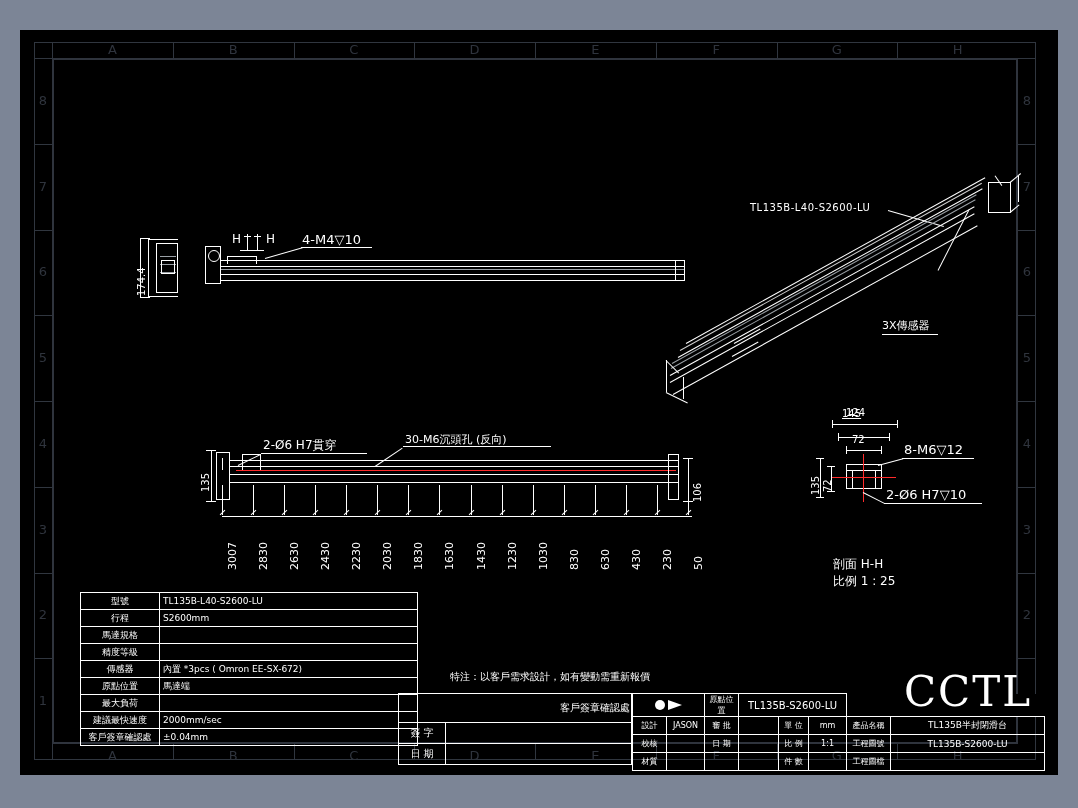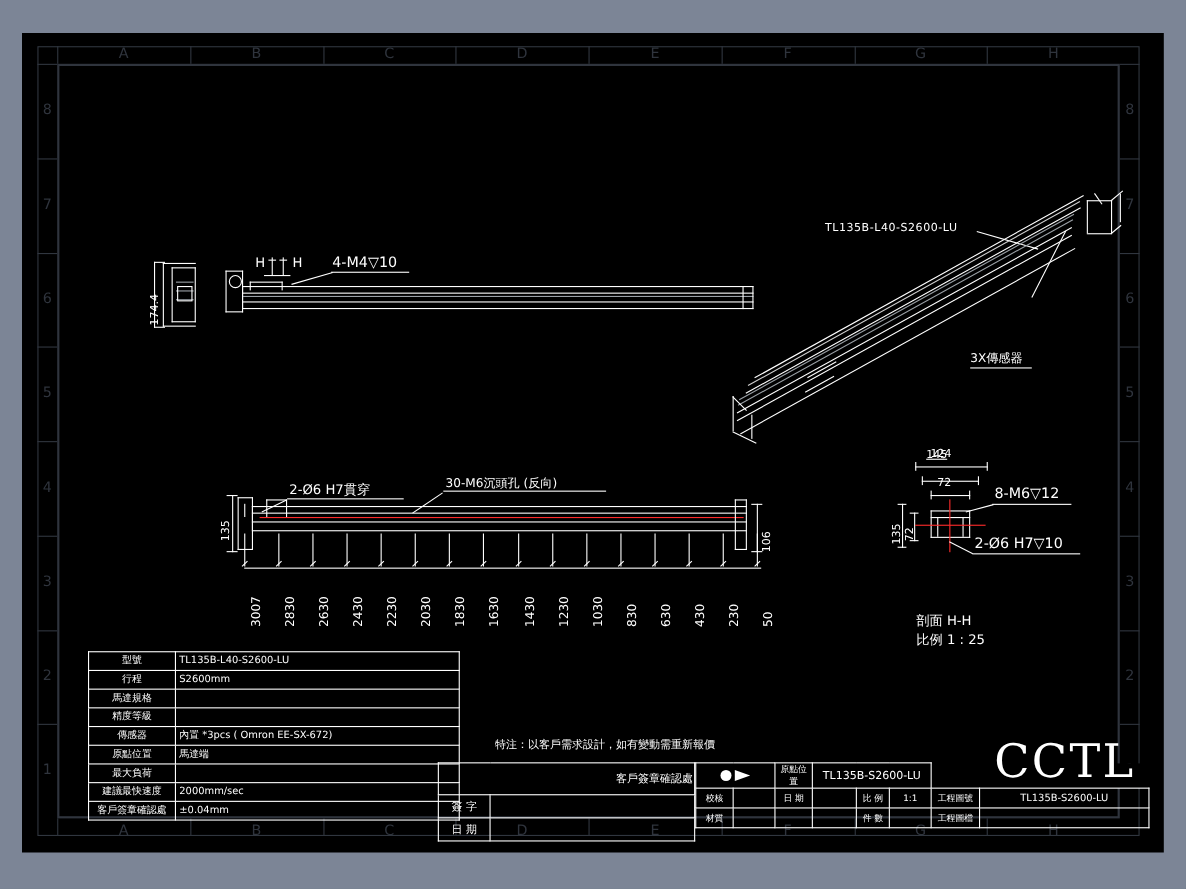--- a/index.html
+++ b/index.html
@@ -440,20 +440,30 @@
       <tbody>
         <tr>
           <td colspan="2">
             <span class="cctl-ico"></span>
             <span class="cctl-tri"></span>
           </td>
           <td class="cjk">原點位置</td>
           <td colspan="3" style="font-size:10px;">TL135B-S2600-LU</td>
           <td colspan="2" style="border:none;background:#000;"></td>
         </tr>
+        <tr id="tb-row-0">
+            <td class="cjk">設計</td>
+            <td class="cjk">JASON</td>
+            <td class="cjk">審 批</td>
+            <td class="cjk"></td>
+            <td class="cjk">單 位</td>
+            <td class="cjk">mm</td>
+            <td class="cjk">產品名稱</td>
+            <td class="cjk" style="font-size: 9px;">TL135B半封閉滑台</td>
+          </tr>
         <tr id="tb-row-1">
             <td class="cjk">校核</td>
             <td class="cjk"></td>
             <td class="cjk">日 期</td>
             <td class="cjk"></td>
             <td class="cjk">比 例</td>
             <td class="cjk">1:1</td>
             <td class="cjk">工程圖號</td>
             <td class="cjk" style="font-size: 9px;">TL135B-S2600-LU</td>
           </tr>

